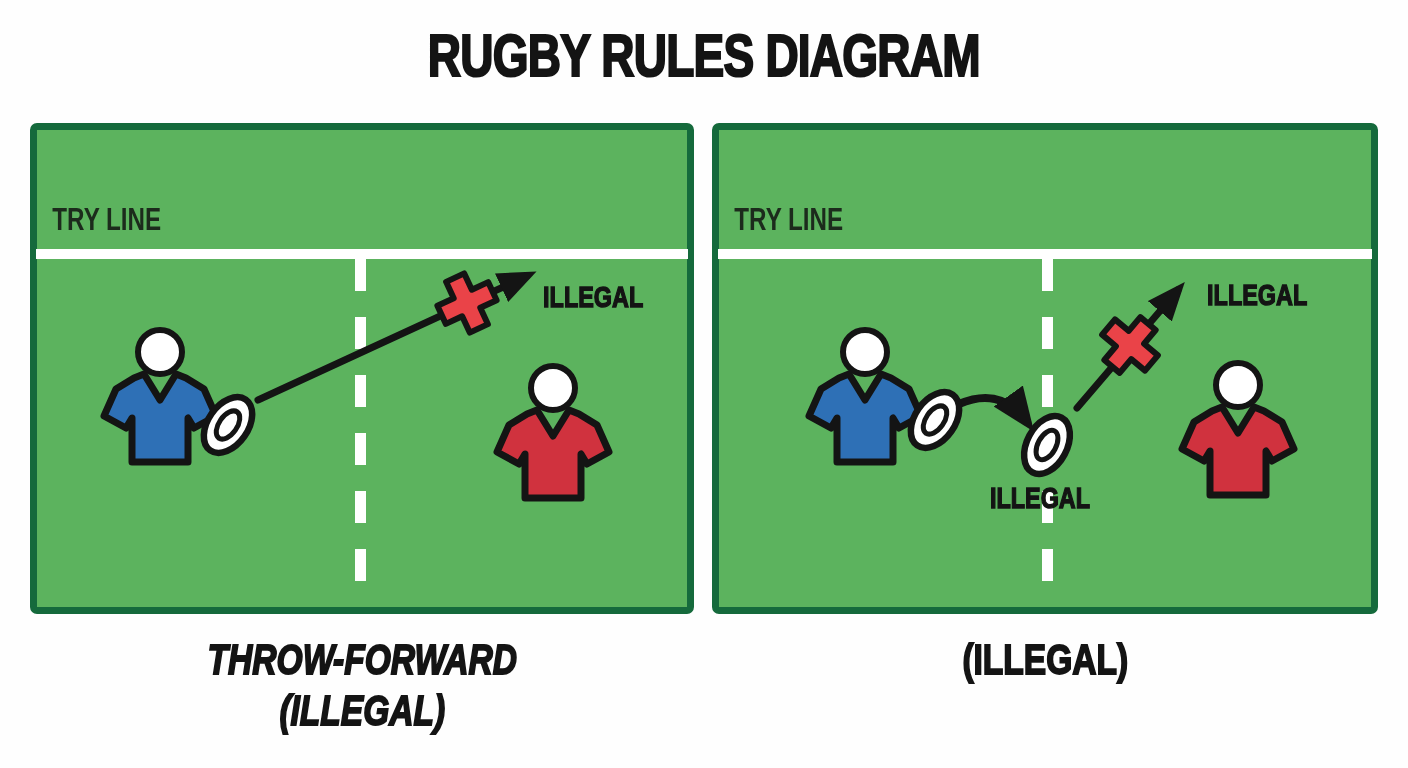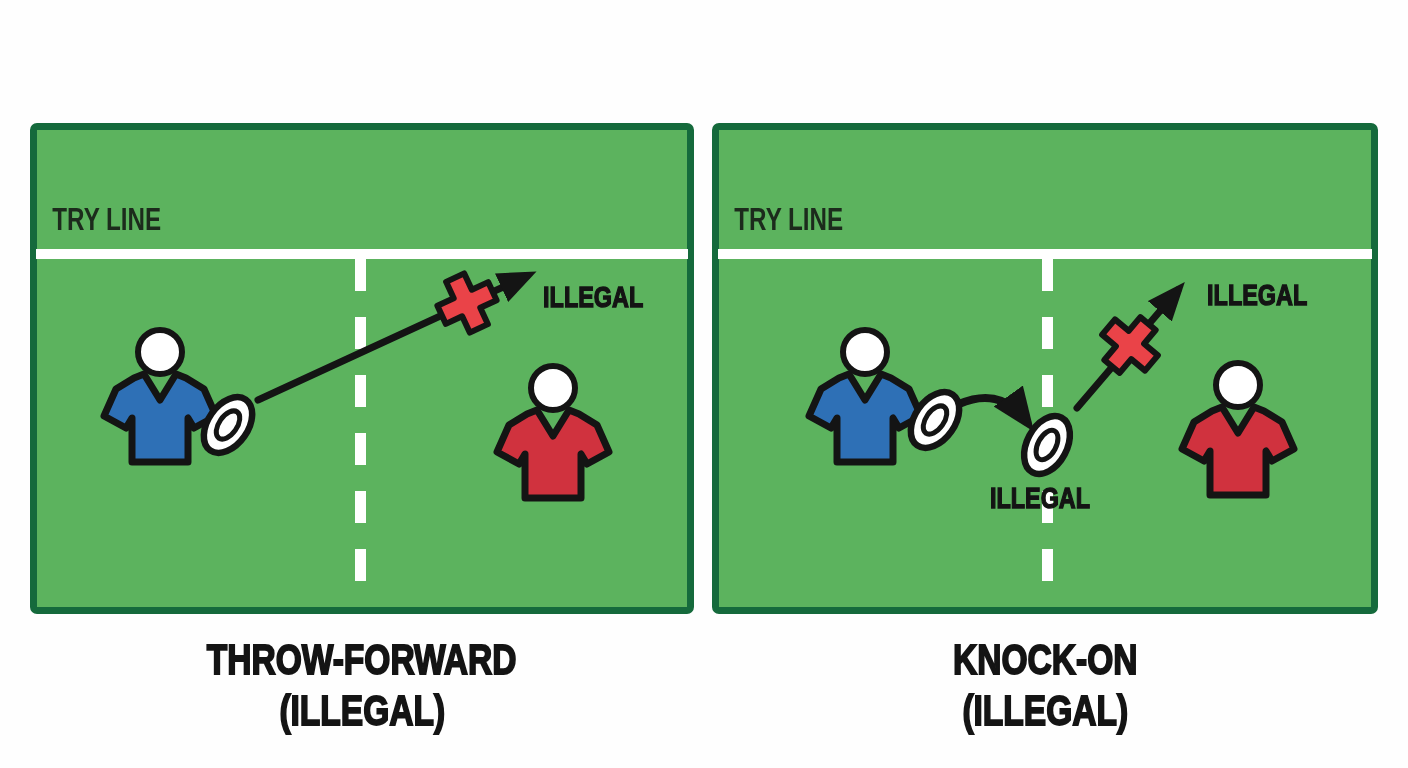--- a/index.html
+++ b/index.html
@@ -29,41 +29,44 @@
 
   .illegal-label{position:absolute;font-size:30px;font-weight:bold;color:var(--ink);
                  -webkit-text-stroke:1.4px var(--ink);}
   .illegal-pass-l{left:492px;top:150px;}
   .illegal-pass-r{left:474px;top:148px;}
   .illegal-knock{left:321px;top:351px;transform:translateX(-50%);}
   .illegal-knock .condensed{transform:scaleX(0.78);}
 
   .caption{position:absolute;top:634px;text-align:center;font-size:43px;line-height:51px;
            font-weight:bold;color:var(--ink);-webkit-text-stroke:1.9px var(--ink);}
-  .caption-left{left:30px;width:664px;}
+  .caption-left{left:30px;width:664px;font-style:italic;}
   .caption-right{left:712px;width:666px;}
 
   
   .head{fill:#ffffff;stroke:var(--ink);stroke-width:6px;}
   .shirt{stroke:var(--ink);stroke-width:7px;stroke-linejoin:round;}
   .shirt-blue{fill:var(--blue-jersey);}
   .shirt-red{fill:var(--red-jersey);}
   .ball-outer{fill:#ffffff;stroke:var(--ink);stroke-width:6.5px;}
   .ball-seam{fill:none;stroke:var(--ink);stroke-width:5px;}
   .arrow{fill:none;stroke:var(--ink);stroke-linecap:round;}
   .arrow-thin{stroke-width:7px;}
   .arrow-thick{stroke-width:8px;}
   .ah{fill:var(--ink);}
   .cross{fill:var(--cross-red);stroke:var(--ink);stroke-width:6px;stroke-linejoin:round;}
 </style>
 </head>
 <body>
 
 <div class="page">
 
+  <div class="title">
+    <span class="condensed">RUGBY RULES DIAGRAM</span>
+  </div>
 
   <section class="panel panel-left">
     <div class="try-line-label">
       <span class="condensed">TRY LINE</span>
     </div>
     <div class="try-line"></div>
     <div class="dash-line"></div>
 
     <svg class="scene" viewBox="0 0 650 477">
       <defs>
@@ -148,17 +151,16 @@
     <div class="illegal-label illegal-knock">
       <span class="condensed">ILLEGAL</span>
     </div>
   </section>
 
   <div class="caption caption-left">
     <div><span class="condensed">THROW-FORWARD</span></div>
     <div><span class="condensed">(ILLEGAL)</span></div>
   </div>
   <div class="caption caption-right">
-    <div><span class="condensed">KNOCK-ON</span></div>
     <div><span class="condensed">(ILLEGAL)</span></div>
   </div>
 
 </div>
 
 </body></html>

